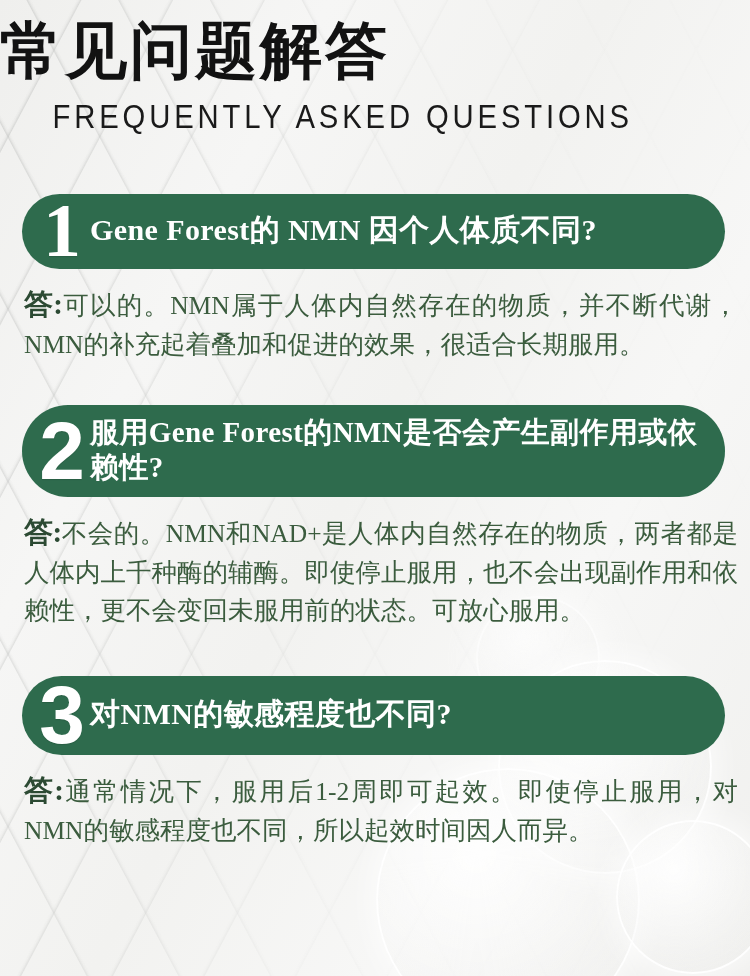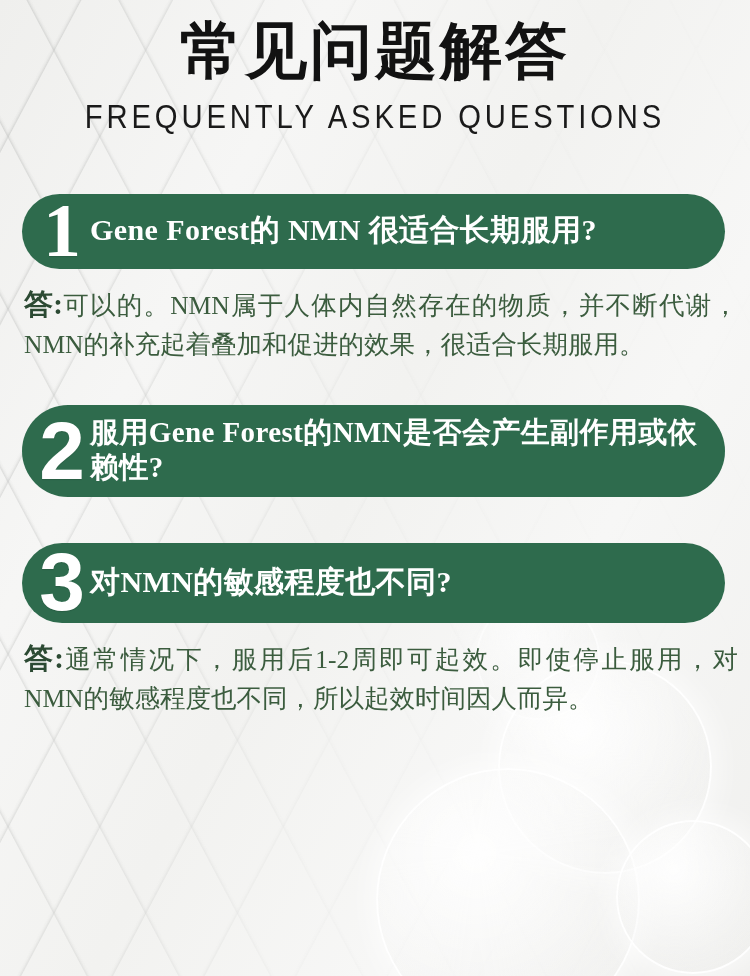--- a/index.html
+++ b/index.html
@@ -51,21 +51,20 @@
   .blob-c { width: 150px; height: 150px; right: -20px; top: 820px; }
   .blob-d { width: 120px; height: 120px; right: 150px; top: 596px; opacity: .7; }
 
   .content {
     position: relative;
     z-index: 5;
   }
 
   
   .header {
-    text-align: center;
     padding-top: 18px;
   }
   .title-cn {
     font-family: "Liberation Sans", sans-serif;
     font-weight: bold;
     font-size: 62px;
     letter-spacing: 3px;
     color: #121212;
     line-height: 1.08;
     margin: 0;
@@ -163,32 +162,35 @@
   <div class="content">
 
     <div class="header">
       <h1 class="title-cn">常见问题解答</h1>
       <div class="title-en">FREQUENTLY ASKED QUESTIONS</div>
     </div>
 
     <div class="faq-item faq-1">
       <div class="qbanner">
         <div class="qnum">1</div>
-        <div class="qtext">Gene Forest的 NMN 很适合长期服用?</div>
+        <div class="qtext">Gene Forest的 NMN 因个人体质不同?</div>
       </div>
       <div class="answer">
         <span class="a-label">答:</span><span>可以的。NMN属于人体内自然存在的物质，并不断代谢，NMN的补充起着叠加和促进的效果，很适合长期服用。</span>
       </div>
     </div>
 
     <div class="faq-item faq-2">
       <div class="qbanner two-line">
         <div class="qnum sans">2</div>
         <div class="qtext tight">服用Gene Forest的NMN是否会产生副作用或依赖性?</div>
       </div>
+      <div class="answer">
+        <span class="a-label">答:</span><span>不会的。NMN和NAD+是人体内自然存在的物质，两者都是人体内上千种酶的辅酶。即使停止服用，也不会出现副作用和依赖性，更不会变回未服用前的状态。可放心服用。</span>
+      </div>
     </div>
 
     <div class="faq-item faq-3">
       <div class="qbanner">
         <div class="qnum sans">3</div>
         <div class="qtext">对NMN的敏感程度也不同?</div>
       </div>
       <div class="answer">
         <span class="a-label">答:</span><span>通常情况下，服用后1-2周即可起效。即使停止服用，对NMN的敏感程度也不同，所以起效时间因人而异。</span>
       </div>

